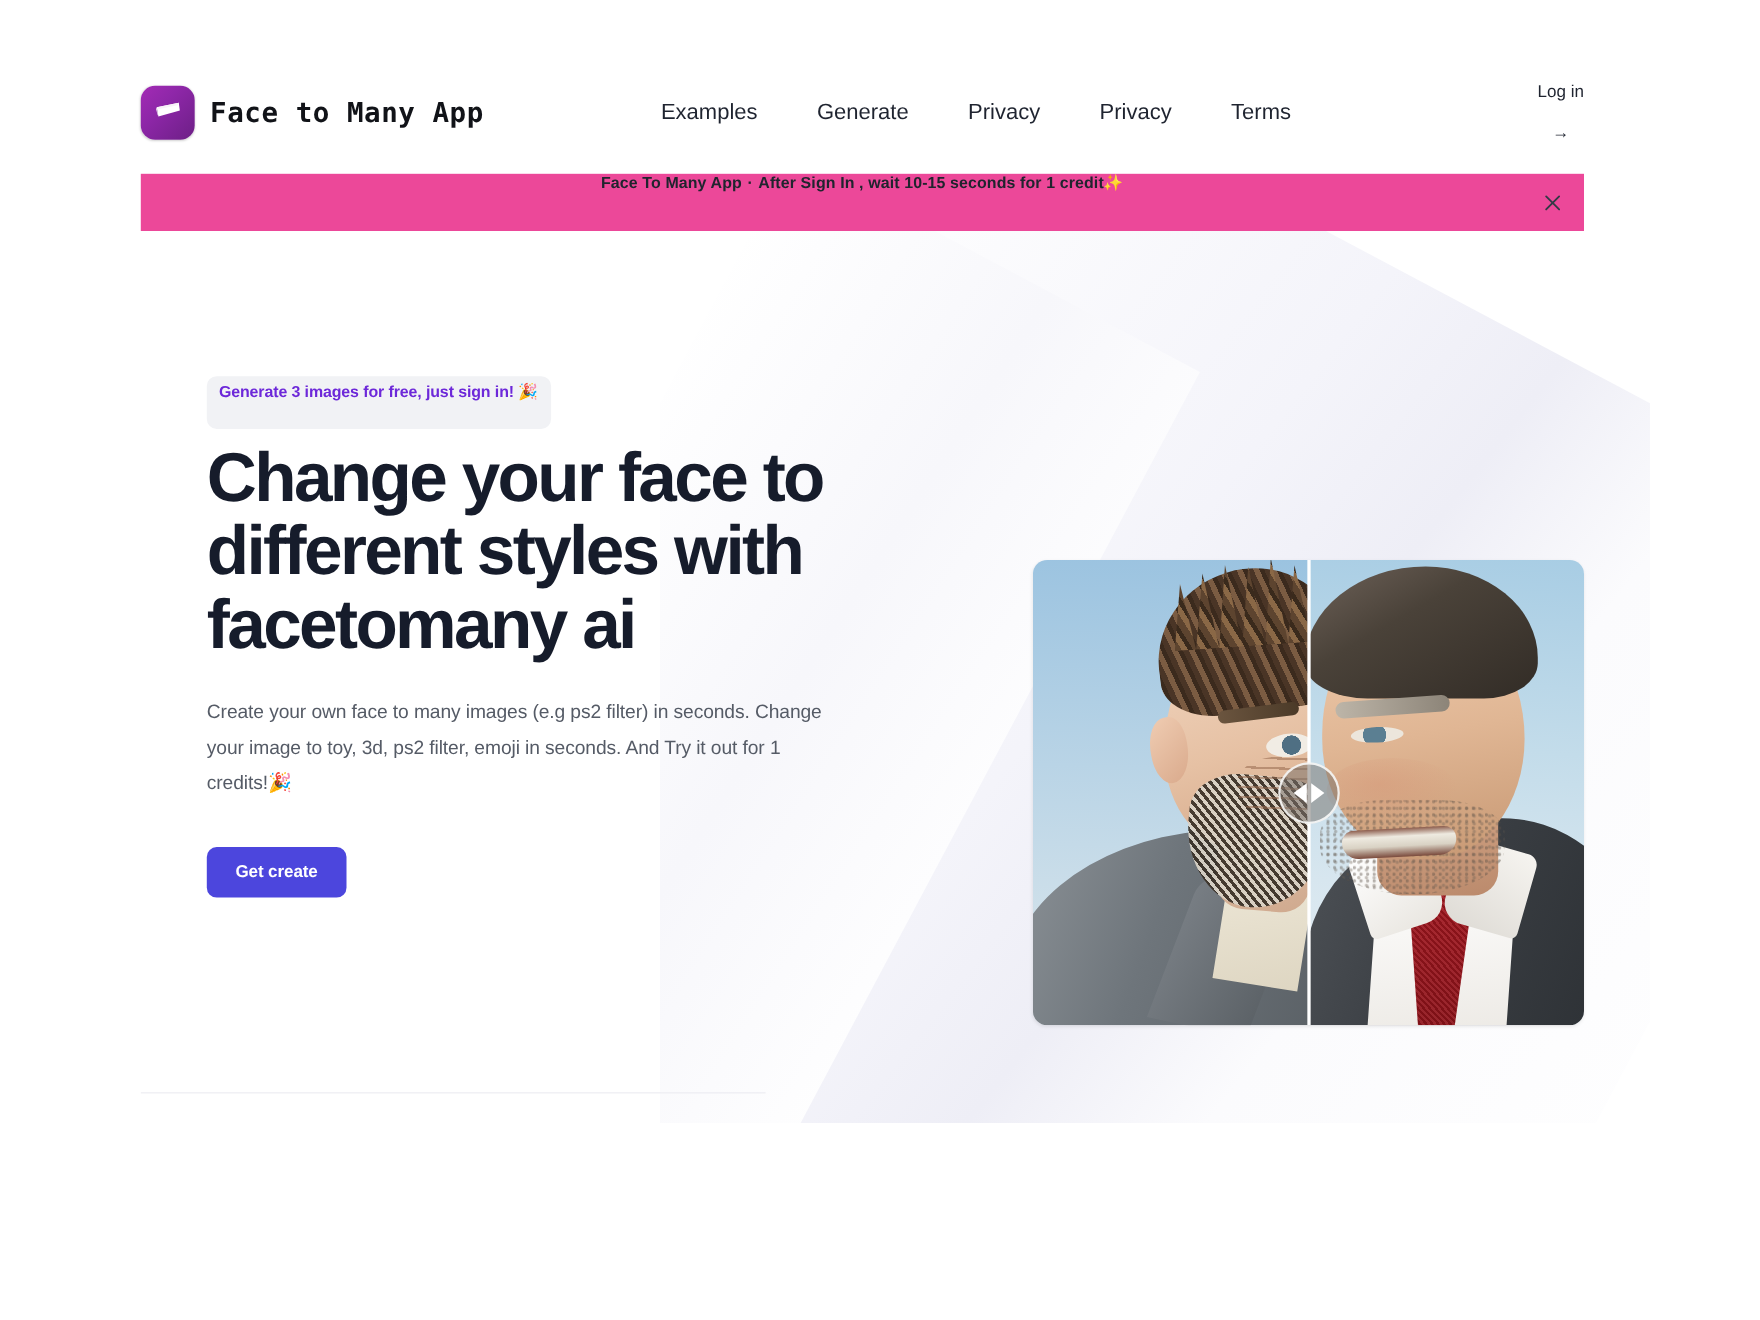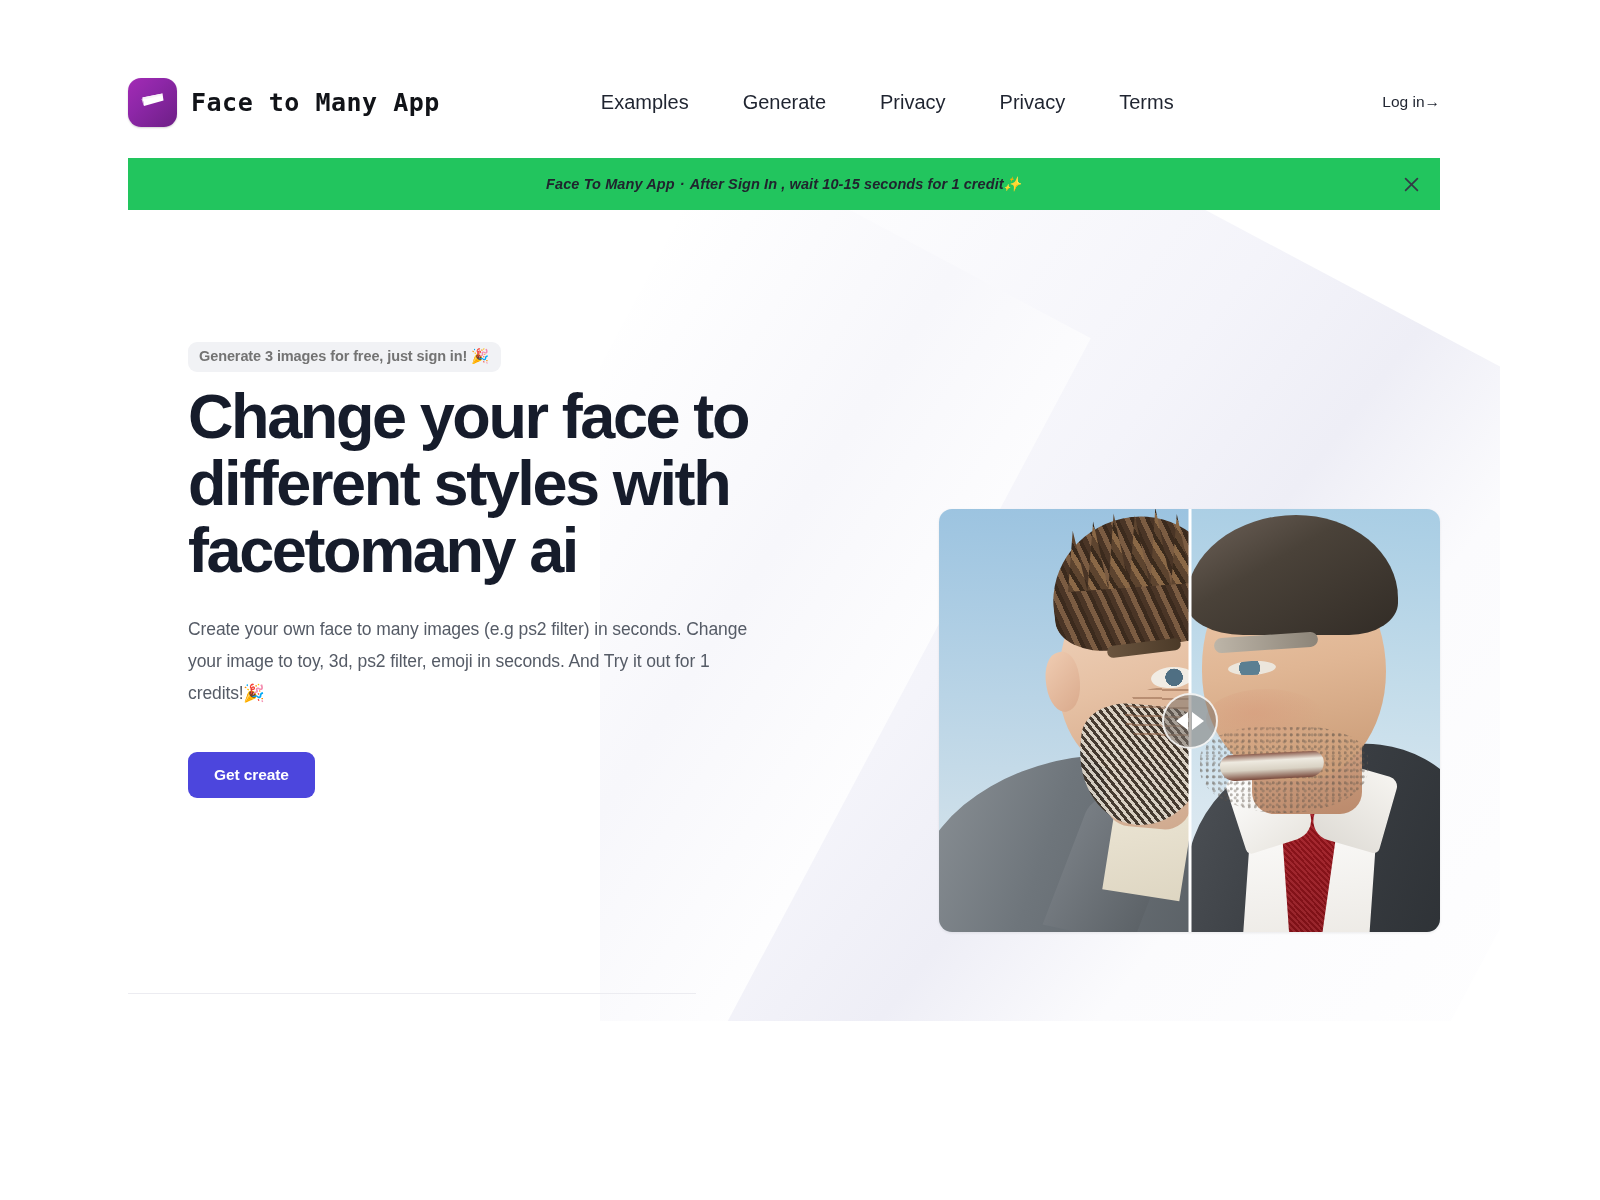--- a/index.html
+++ b/index.html
@@ -109,34 +109,33 @@
 
   .login {
     margin-left: auto;
     font-size: 15.5px;
     font-weight: 500;
     color: #1f2430;
     text-decoration: none;
     white-space: nowrap;
     display: inline-flex;
     align-items: center;
-    gap: 0;
+    gap: 19px;
+    flex-direction: column;
   }
 
   
   .banner {
     position: relative;
     z-index: 20;
     margin: 0 160px 0 128px;
     height: 52px;
-    background: #22c55e;
-    display: flex;
-    align-items: center;
+    background: #ec4899;
+    display: flex;
     justify-content: center;
-    font-style: italic;
   }
   .banner-text {
     font-size: 14.5px;
     font-weight: 600;
     color: #20242e;
     letter-spacing: 0.1px;
     white-space: nowrap;
   }
   .banner-text .dot { margin: 0 5px; font-weight: 700; }
   .banner-close {
@@ -168,24 +167,24 @@
   .hero-left {
     width: 640px;
     padding-top: 132px;
     padding-left: 60px;
   }
 
   .badge {
     display: inline-block;
     background: #f1f2f5;
     border-radius: 9px;
-    padding: 6px 12px 7px 11px;
+    padding: 6px 12px 25px 11px;
     font-size: 14.5px;
     font-weight: 600;
-    color: #737373;
+    color: #6d28d9;
     letter-spacing: -0.1px;
     white-space: nowrap;
   }
 
   .hero-title {
     margin-top: 11px;
     font-size: 63px;
     line-height: 1.06;
     font-weight: 700;
     letter-spacing: -2.4px;

